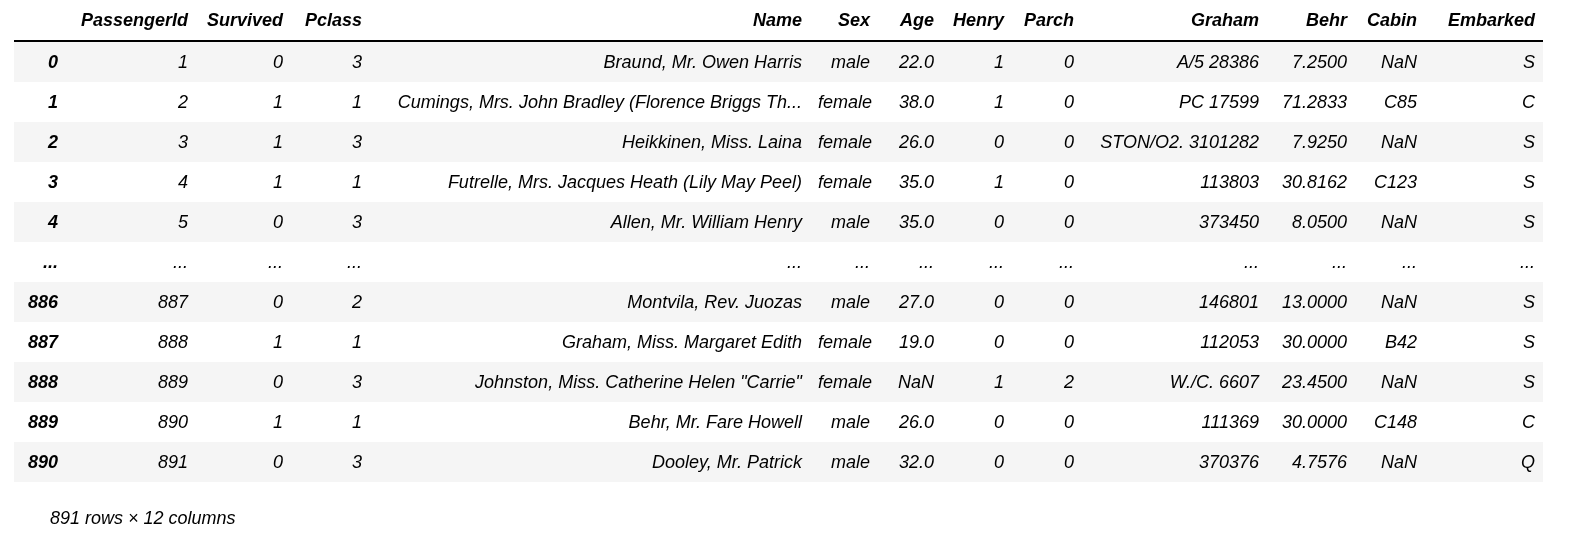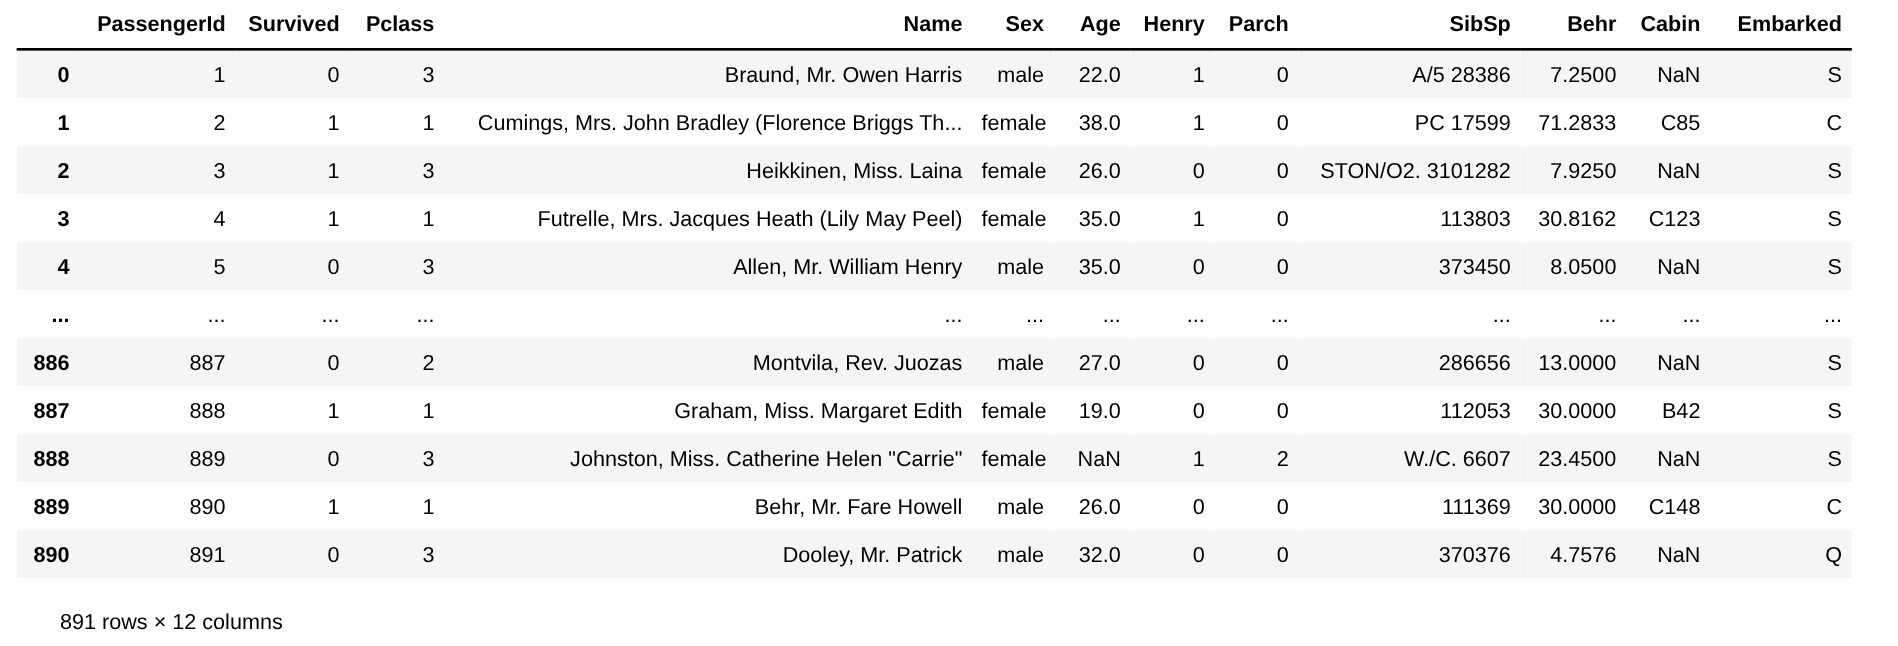--- a/index.html
+++ b/index.html
@@ -8,20 +8,21 @@
     background: #ffffff;
     font-family: "Liberation Sans", sans-serif;
   }
   body {
     width: 1582px;
     height: 538px;
     overflow: hidden;
   }
   .output-area {
     padding: 0 4px 0 14px;
+    font-style: italic;
   }
   table.dataframe {
     border-collapse: collapse;
     table-layout: fixed;
     width: 1529px;
     font-size: 18px;
     color: #000000;
     border: none;
   }
   table.dataframe th,
@@ -76,21 +77,21 @@
         <th></th>
 
       <th>PassengerId</th>
           <th>Survived</th>
           <th>Pclass</th>
           <th>Name</th>
           <th>Sex</th>
           <th>Age</th>
           <th>Henry</th>
           <th>Parch</th>
-          <th>SibSp</th>
+          <th>Graham</th>
           <th>Behr</th>
           <th>Cabin</th>
           <th>Embarked</th>
         </tr>
     </thead>
     <tbody>
 
     <tr>
           <th>0</th>
           <td>1</td>
@@ -184,21 +185,21 @@
         <tr>
           <th>886</th>
           <td>887</td>
           <td>0</td>
           <td>2</td>
           <td>Montvila, Rev. Juozas</td>
           <td>male</td>
           <td>27.0</td>
           <td>0</td>
           <td>0</td>
-          <td>286656</td>
+          <td>146801</td>
           <td>13.0000</td>
           <td>NaN</td>
           <td>S</td>
         </tr>
         <tr>
           <th>887</th>
           <td>888</td>
           <td>1</td>
           <td>1</td>
           <td>Graham, Miss. Margaret Edith</td>

